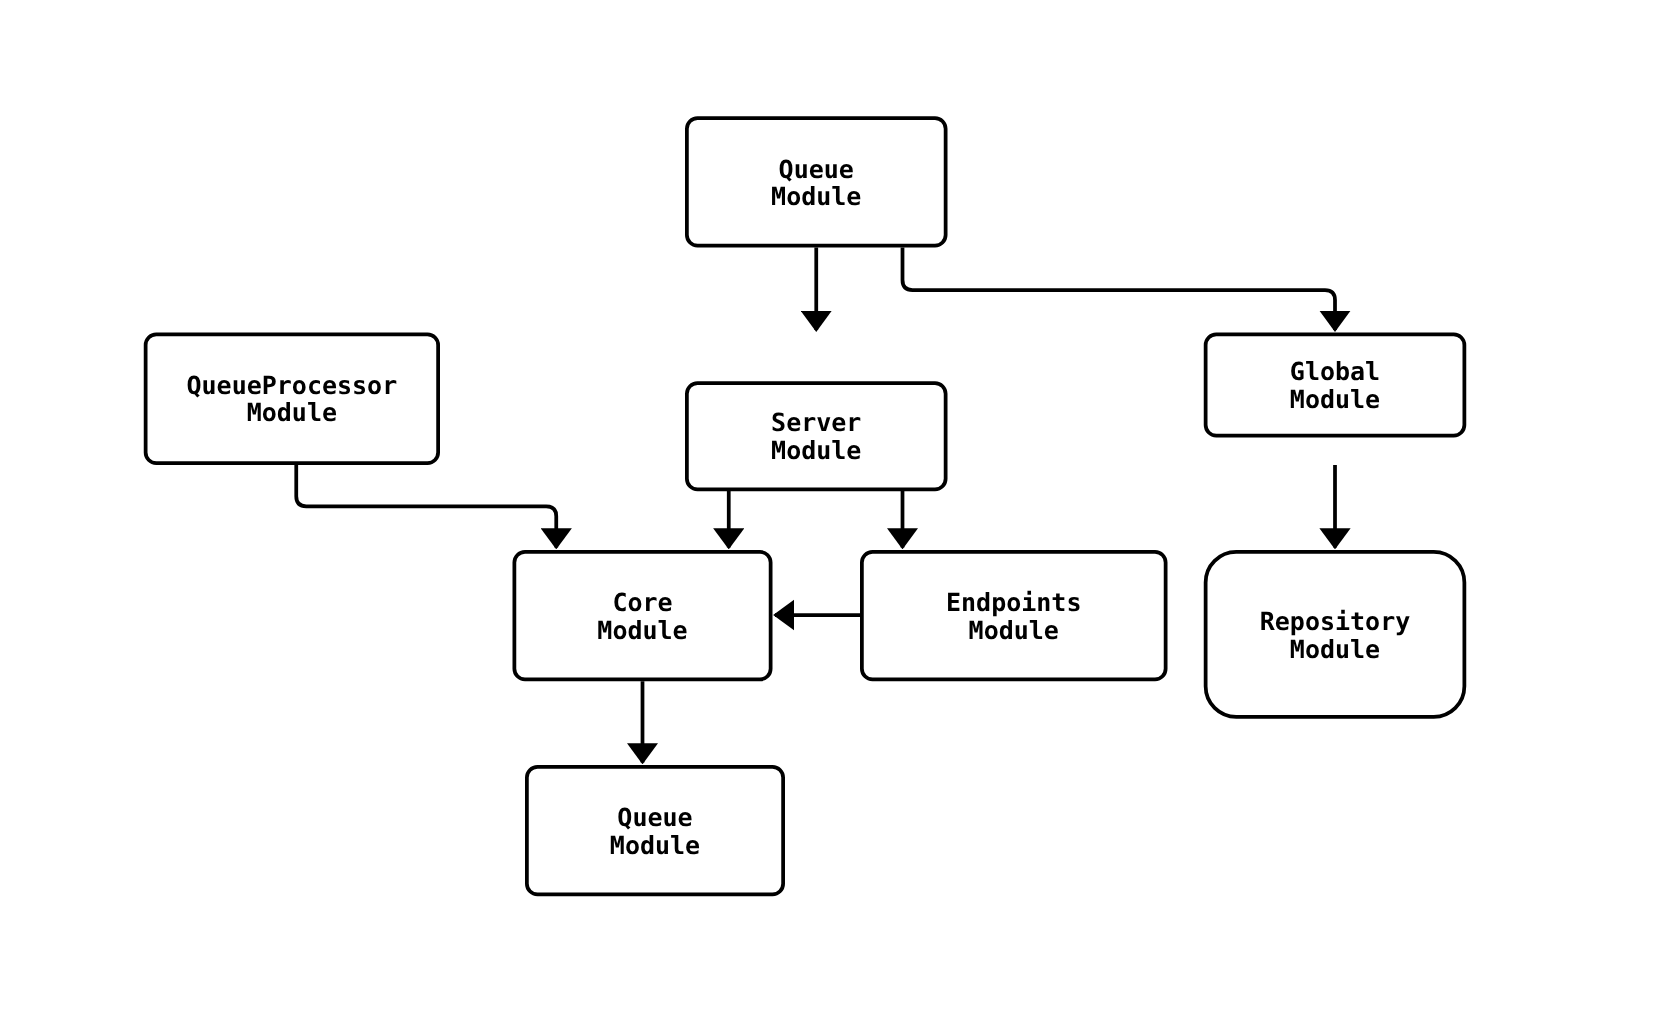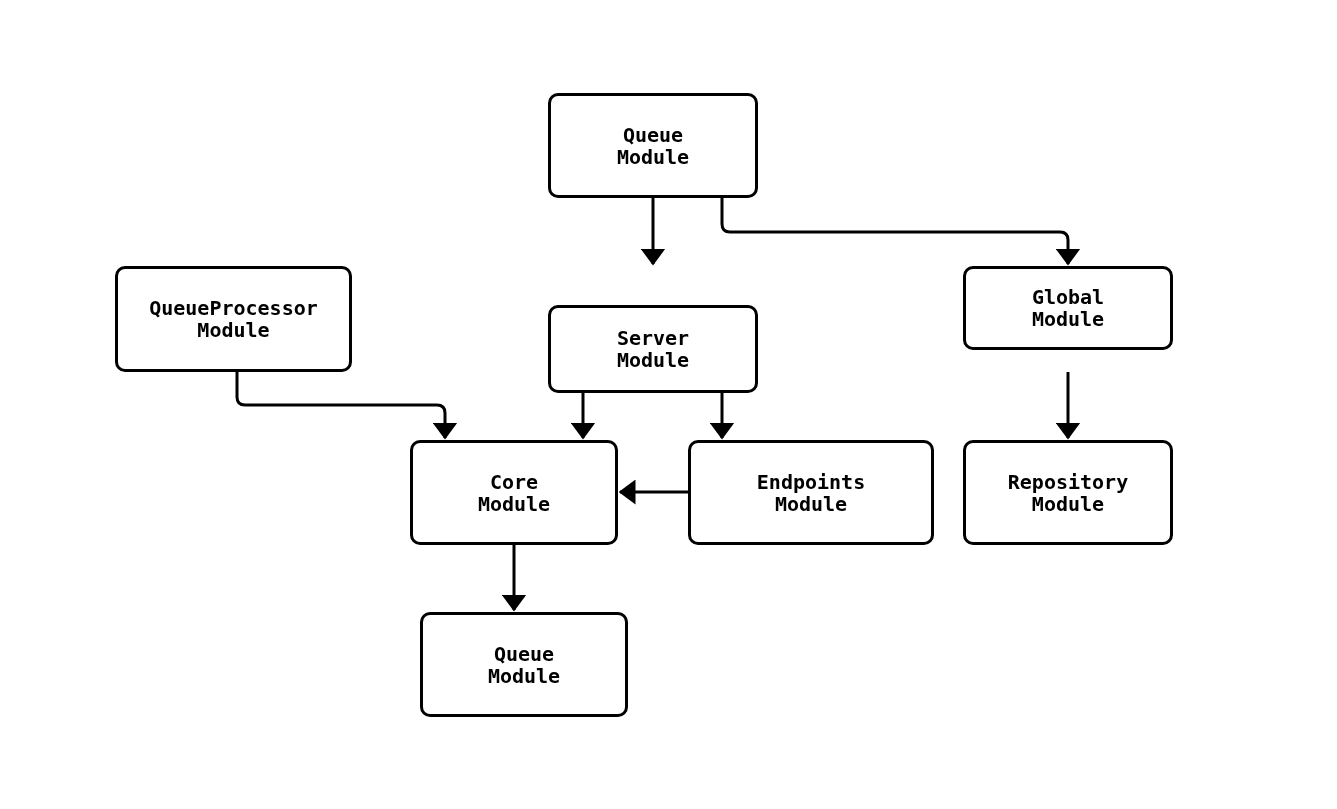--- a/index.html
+++ b/index.html
@@ -66,16 +66,16 @@
 <div class="node" style="left: 115px; top: 266px; width: 237px; height: 106px;">QueueProcessor
 Module</div>
 <div class="node" style="left: 548px; top: 266px; width: 210px; height: 88px; margin-top: 39px;">Server
 Module</div>
 <div class="node" style="left: 963px; top: 266px; width: 210px; height: 84px;">Global
 Module</div>
 <div class="node" style="left: 410px; top: 440px; width: 208px; height: 105px;">Core
 Module</div>
 <div class="node" style="left: 688px; top: 440px; width: 246px; height: 105px;">Endpoints
 Module</div>
-<div class="node" style="left: 963px; top: 440px; width: 210px; height: 105px;">Repository
+<div class="node" style="left: 963px; top: 440px; width: 210px; height: 135px; border-radius: 26px;">Repository
 Module</div>
 <div class="node" style="left: 420px; top: 612px; width: 208px; height: 105px;">Queue
 Module</div>
 
 </body></html>

